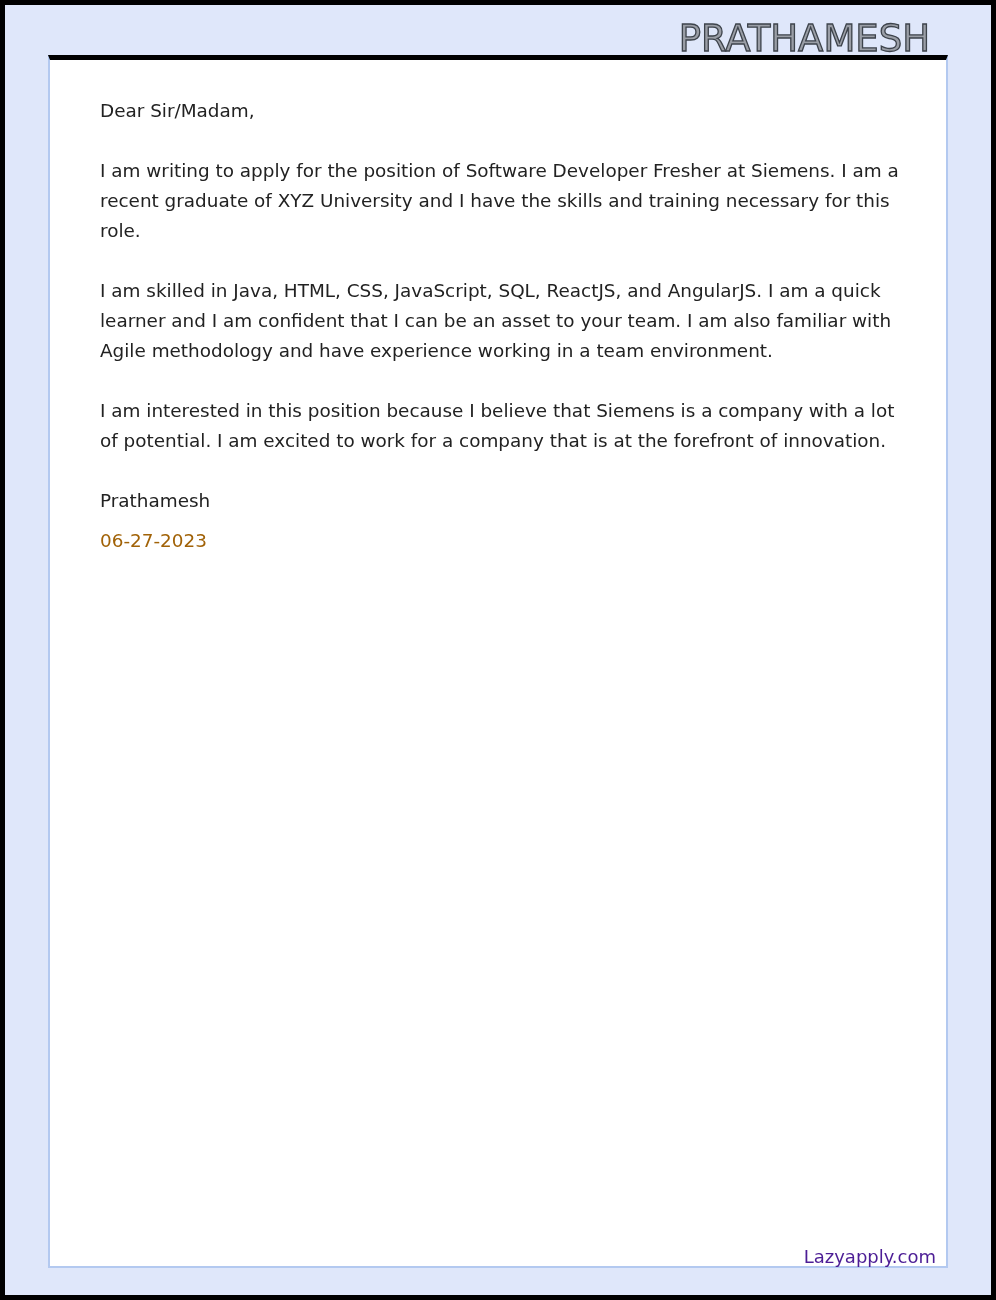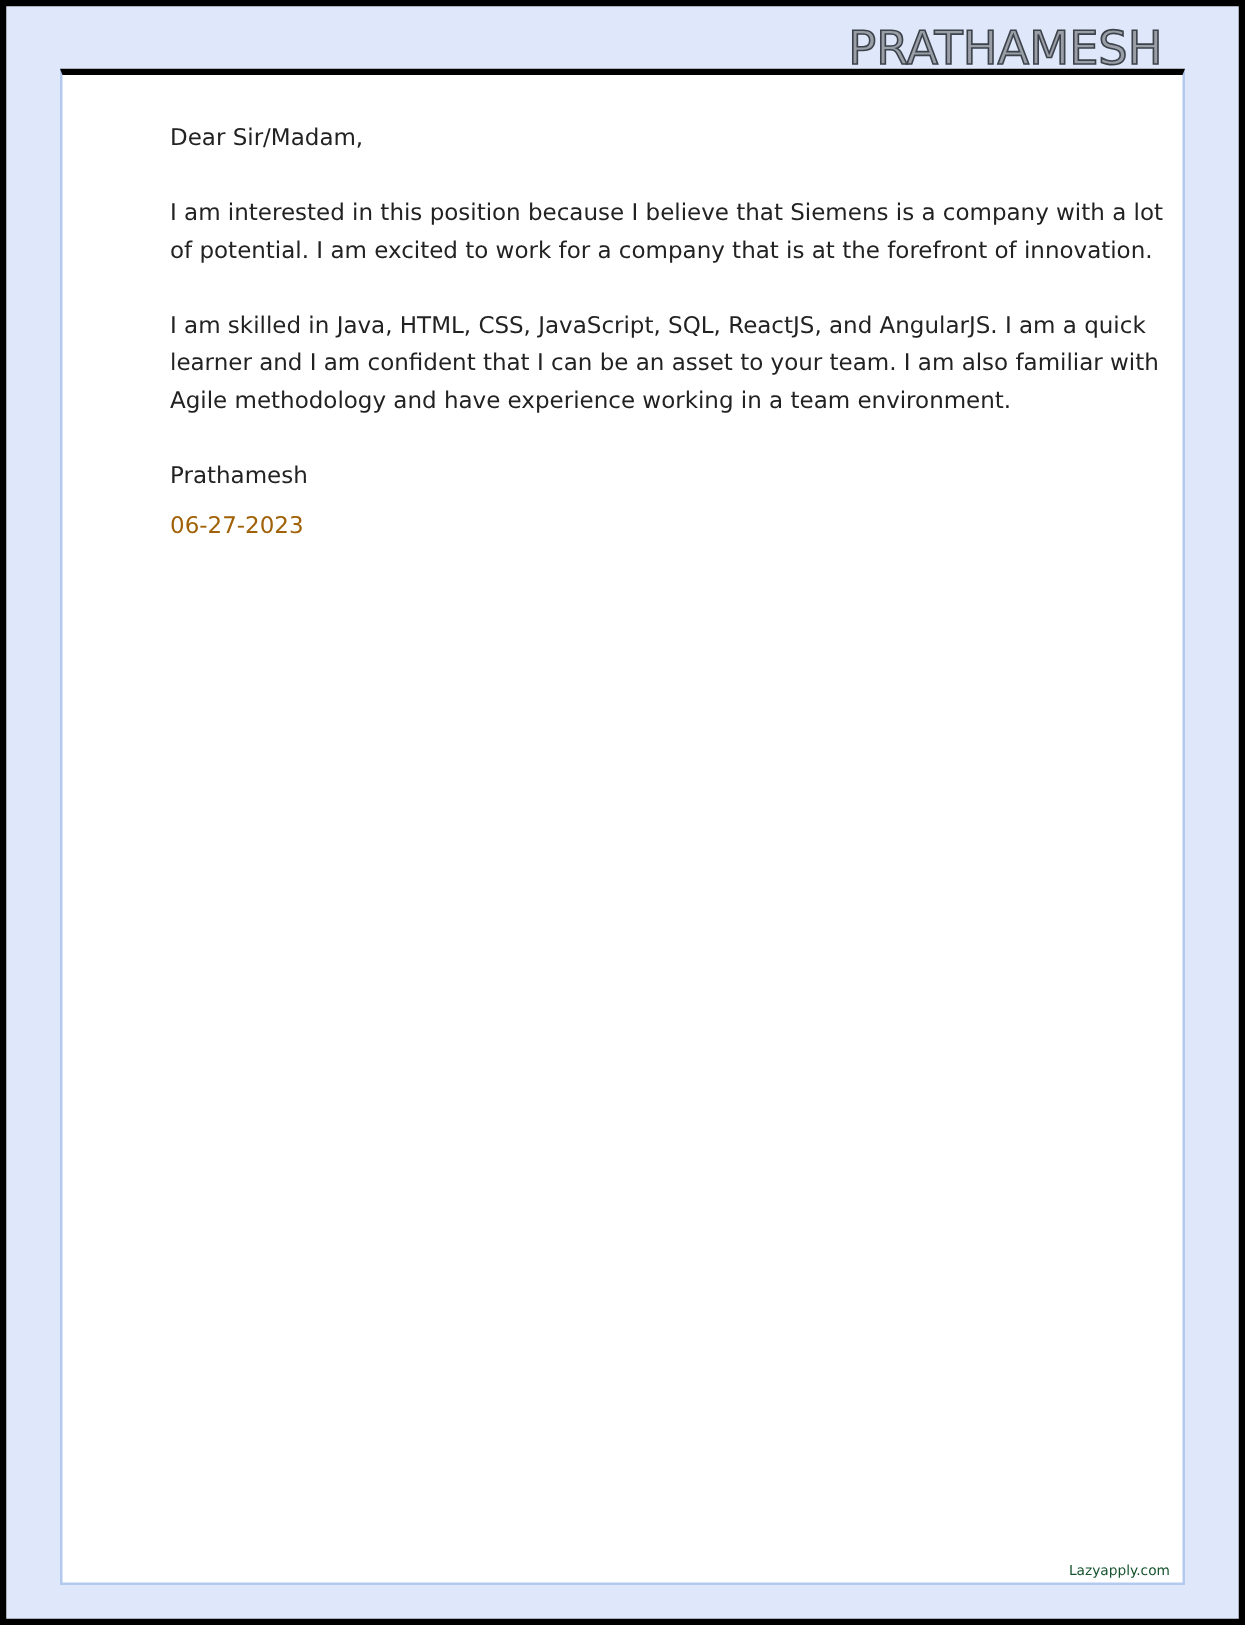--- a/index.html
+++ b/index.html
@@ -27,39 +27,40 @@
     width: 896px; height: 1206px;
     background: #fff;
     border-left: 2px solid #b3c9f0;
     border-right: 2px solid #b3c9f0;
     border-bottom: 2px solid #b3c9f0;
     border-top: 5px solid #000;
     box-sizing: content-box;
   }
   .body {
     position: absolute; left: 50px; top: 36px; width: 800px;
-    font-size: 18.4px; line-height: 30px; color: #222; margin-left: 36px;
+    font-size: 18.4px; line-height: 30px; color: #222;
   }
   .body p { margin: 0 0 30px 0; }
   .body p.name { margin-bottom: 10px; }
   .date { color: #a16207; }
   .footer {
     position: absolute; right: 10px; bottom: 0px;
-    font-size: 11px; color: #14532d; line-height: 18px;
+    font-size: 18px; color: #4c1d95; line-height: 18px;
   }
 </style>
 </head>
 <body>
 
 <div class="frame">
   <h1 class="title">PRATHAMESH</h1>
 
   <div class="page">
     <div class="body">
       <p>Dear Sir/Madam,</p>
+      <p>I am writing to apply for the position of Software Developer Fresher at Siemens. I am a recent graduate of XYZ University and I have the skills and training necessary for this role.</p>
+      <p>I am skilled in Java, HTML, CSS, JavaScript, SQL, ReactJS, and AngularJS. I am a quick learner and I am confident that I can be an asset to your team. I am also familiar with Agile methodology and have experience working in a team environment.</p>
       <p>I am interested in this position because I believe that Siemens is a company with a lot of potential. I am excited to work for a company that is at the forefront of innovation.</p>
-      <p>I am skilled in Java, HTML, CSS, JavaScript, SQL, ReactJS, and AngularJS. I am a quick learner and I am confident that I can be an asset to your team. I am also familiar with Agile methodology and have experience working in a team environment.</p>
       <p class="name">Prathamesh</p>
       <p class="date">06-27-2023</p>
     </div>
     <div class="footer">Lazyapply.com</div>
   </div>
 </div>
 
 </body></html>

